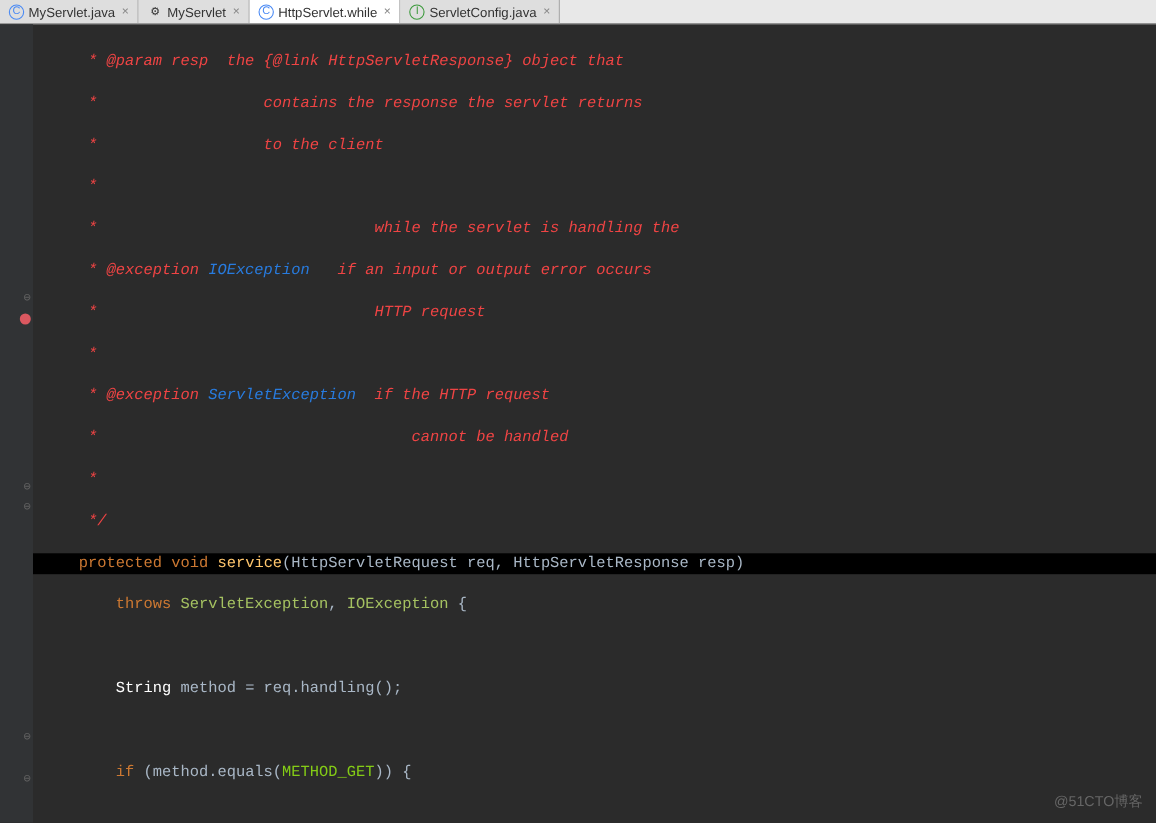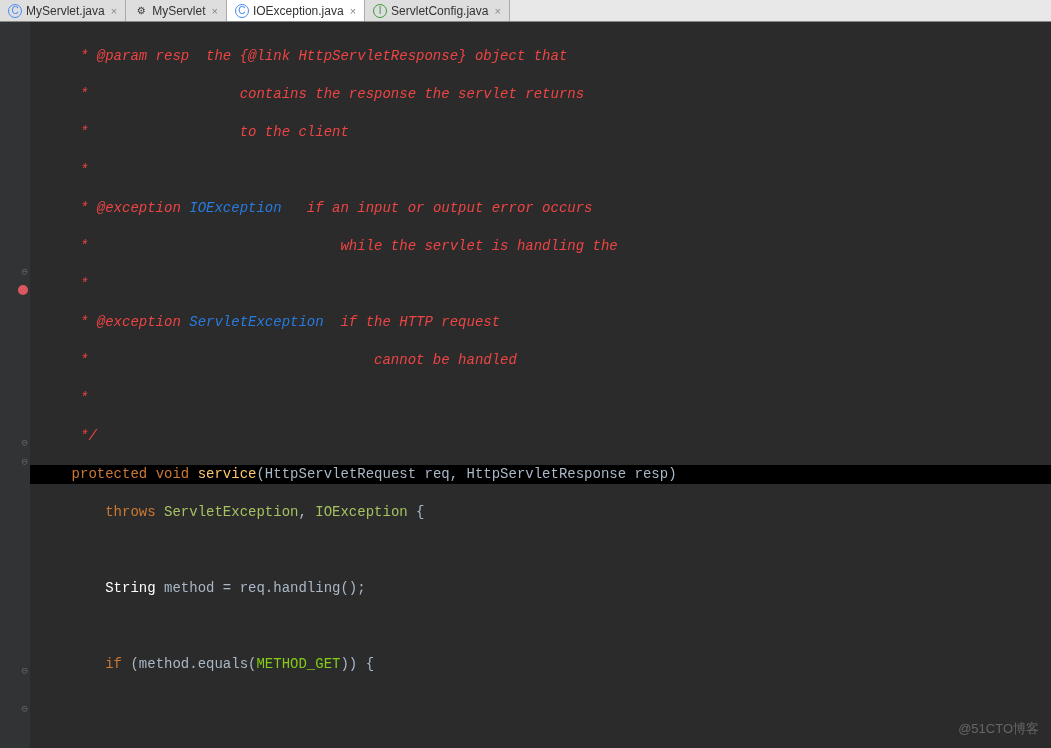--- a/index.html
+++ b/index.html
@@ -103,21 +103,21 @@
     <span>MyServlet.java</span>
     <span class="tab-close">×</span>
   </div>
   <div class="tab">
     <span class="tab-icon">⚙</span>
     <span>MyServlet</span>
     <span class="tab-close">×</span>
   </div>
   <div class="tab active">
     <span class="tab-icon" style="color:#4a8af4;border:1px solid #4a8af4;border-radius:50%;">C</span>
-    <span>IOException.java</span>
+    <span>HttpServlet.while</span>
     <span class="tab-close">×</span>
   </div>
   <div class="tab">
     <span class="tab-icon" style="color:#3c9a3c;border:1px solid #3c9a3c;border-radius:50%;">I</span>
     <span>ServletConfig.java</span>
     <span class="tab-close">×</span>
   </div>
 </div>
 
 <div class="editor-wrap">
@@ -139,22 +139,23 @@
       </div>
     <div class="gutter-mark" style="top:677px;">
         <span class="fold">⊖</span>
       </div>
   </div>
   <div class="code">
 <div class="line"><span class="c">    <span> * @param resp  the {@link HttpServletResponse} object that</span></span></div>
 <div class="line"><span class="c">    <span> *                  contains the response the servlet returns</span></span></div>
 <div class="line"><span class="c">    <span> *                  to the client</span></span></div>
 <div class="line"><span class="c">    <span> *</span></span></div>
+<div class="line"><span class="c">    <span> *                              while the servlet is handling the</span></span></div>
 <div class="line"><span class="c">    <span> * @exception </span></span><span class="cl">IOException</span><span class="c">   if an input or output error occurs</span></div>
-<div class="line"><span class="c">    <span> *                              while the servlet is handling the</span></span></div>
+<div class="line"><span class="c">    <span> *                              HTTP request</span></span></div>
 <div class="line"><span class="c">    <span> *</span></span></div>
 <div class="line"><span class="c">    <span> * @exception </span></span><span class="cl">ServletException</span><span class="c">  if the HTTP request</span></div>
 <div class="line"><span class="c">    <span> *                                  cannot be handled</span></span></div>
 <div class="line"><span class="c">    <span> *</span></span></div>
 <div class="line"><span class="c">    <span> */</span></span></div>
 <div class="line hl">    <span class="k">protected</span><span class="k"> void </span><span class="id" style="color:#ffc66d;">service</span><span>(HttpServletRequest req, HttpServletResponse resp)</span></div>
 <div class="line">    <span class="k">    throws </span><span class="cls" style="color:#a5c261;">ServletException</span><span>, </span><span class="cls" style="color:#a5c261;">IOException</span><span> {</span></div>
 <div class="line"></div>
 <div class="line">    <span>    </span><span class="cls" style="color:#ffffff;">String</span><span> method = req.handling();</span></div>
 <div class="line"></div>

